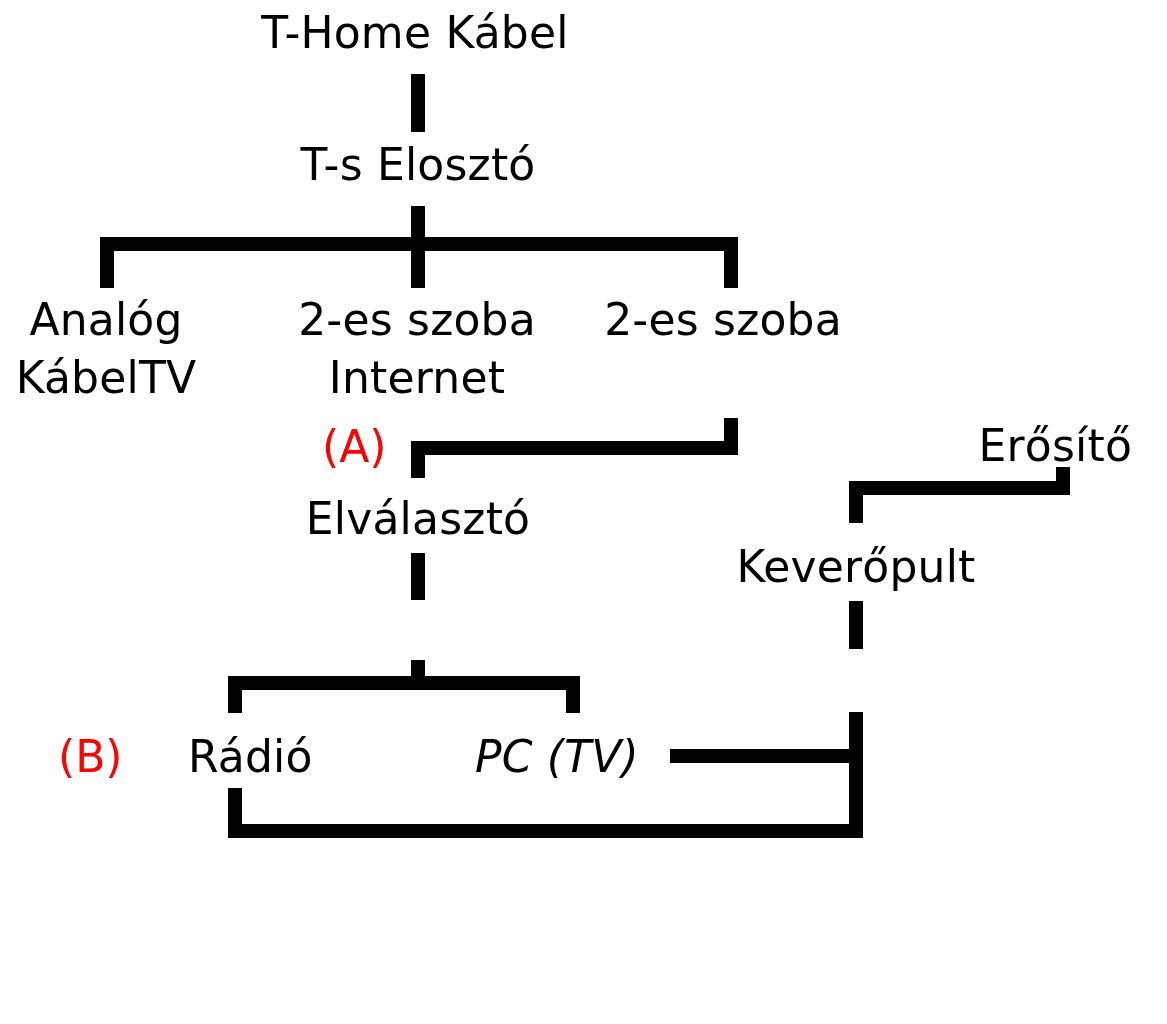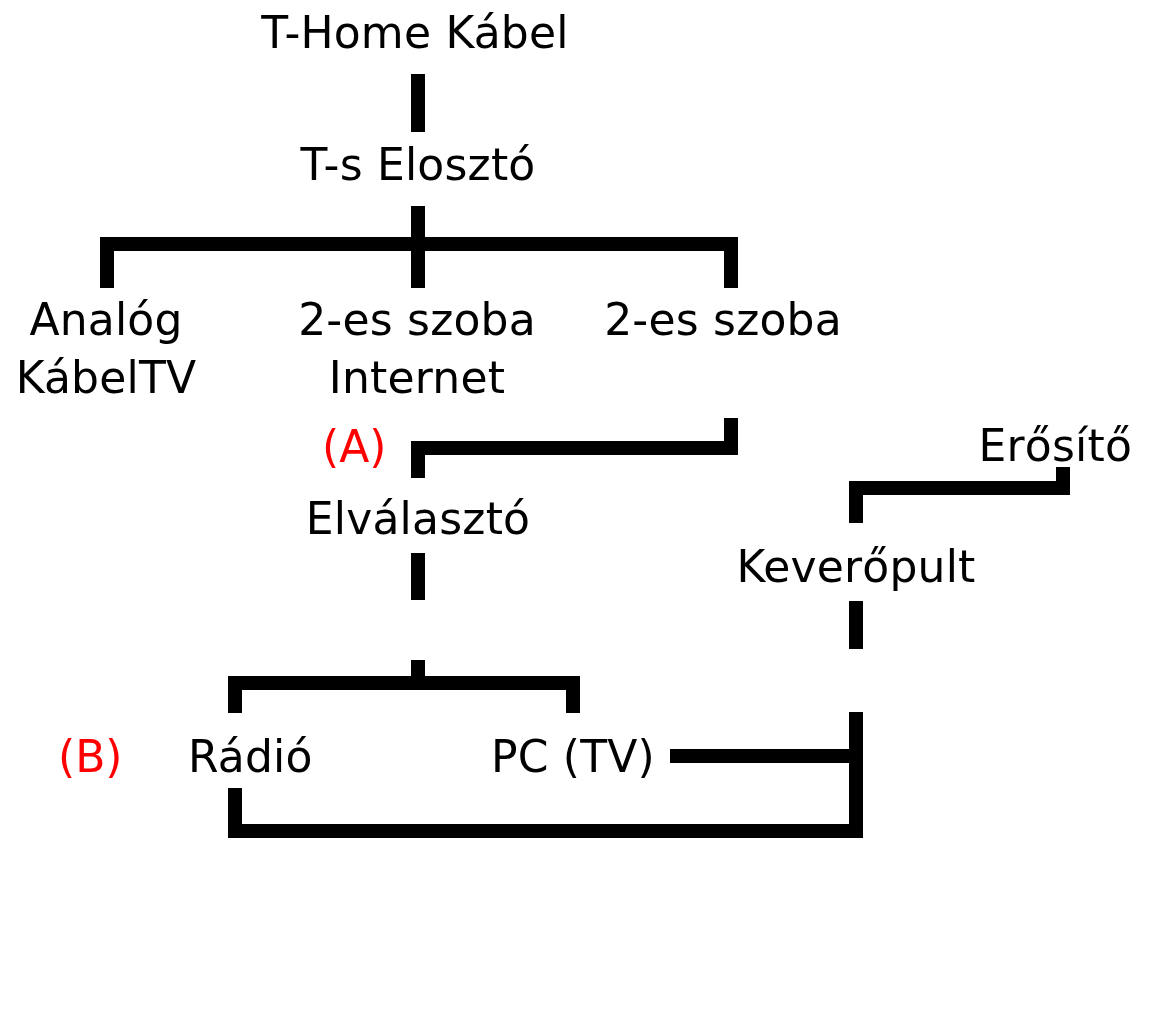--- a/index.html
+++ b/index.html
@@ -94,21 +94,21 @@
 
   <div class="seg" style="left:411px; top:660px; width:14px; height:30px;"></div>
   <div class="seg" style="left:228px; top:676px; width:352px; height:14px;"></div>
   <div class="seg" style="left:228px; top:676px; width:14px; height:37px;"></div>
   <div class="seg" style="left:566px; top:676px; width:14px; height:37px;"></div>
 
   <div class="tag" style="left:58px; top:728px;">(B)</div>
 
   <div class="node" style="left:158px; top:728px;margin-left:30px;">Rádió</div>
 
-  <div class="node" style="left:491px; top:728px;">PC (TV)</div>
+  <div class="node" style="left:475px; top:728px;font-style:italic;">PC (TV)</div>
 
   <div class="seg" style="left:670px; top:749px; width:193px; height:14px;"></div>
 
   <div class="node right" style="left:764px; top:405px; width:368px;margin-top:12px;">Erősítő</div>
 
   <div class="seg" style="left:1056px; top:467px; width:14px; height:28px;"></div>
   <div class="seg" style="left:849px; top:481px; width:221px; height:14px;"></div>
   <div class="seg" style="left:849px; top:481px; width:14px; height:42px;"></div>
 
   <div class="node center" style="left:700px; top:538px; width:312px;">Keverőpult</div>

